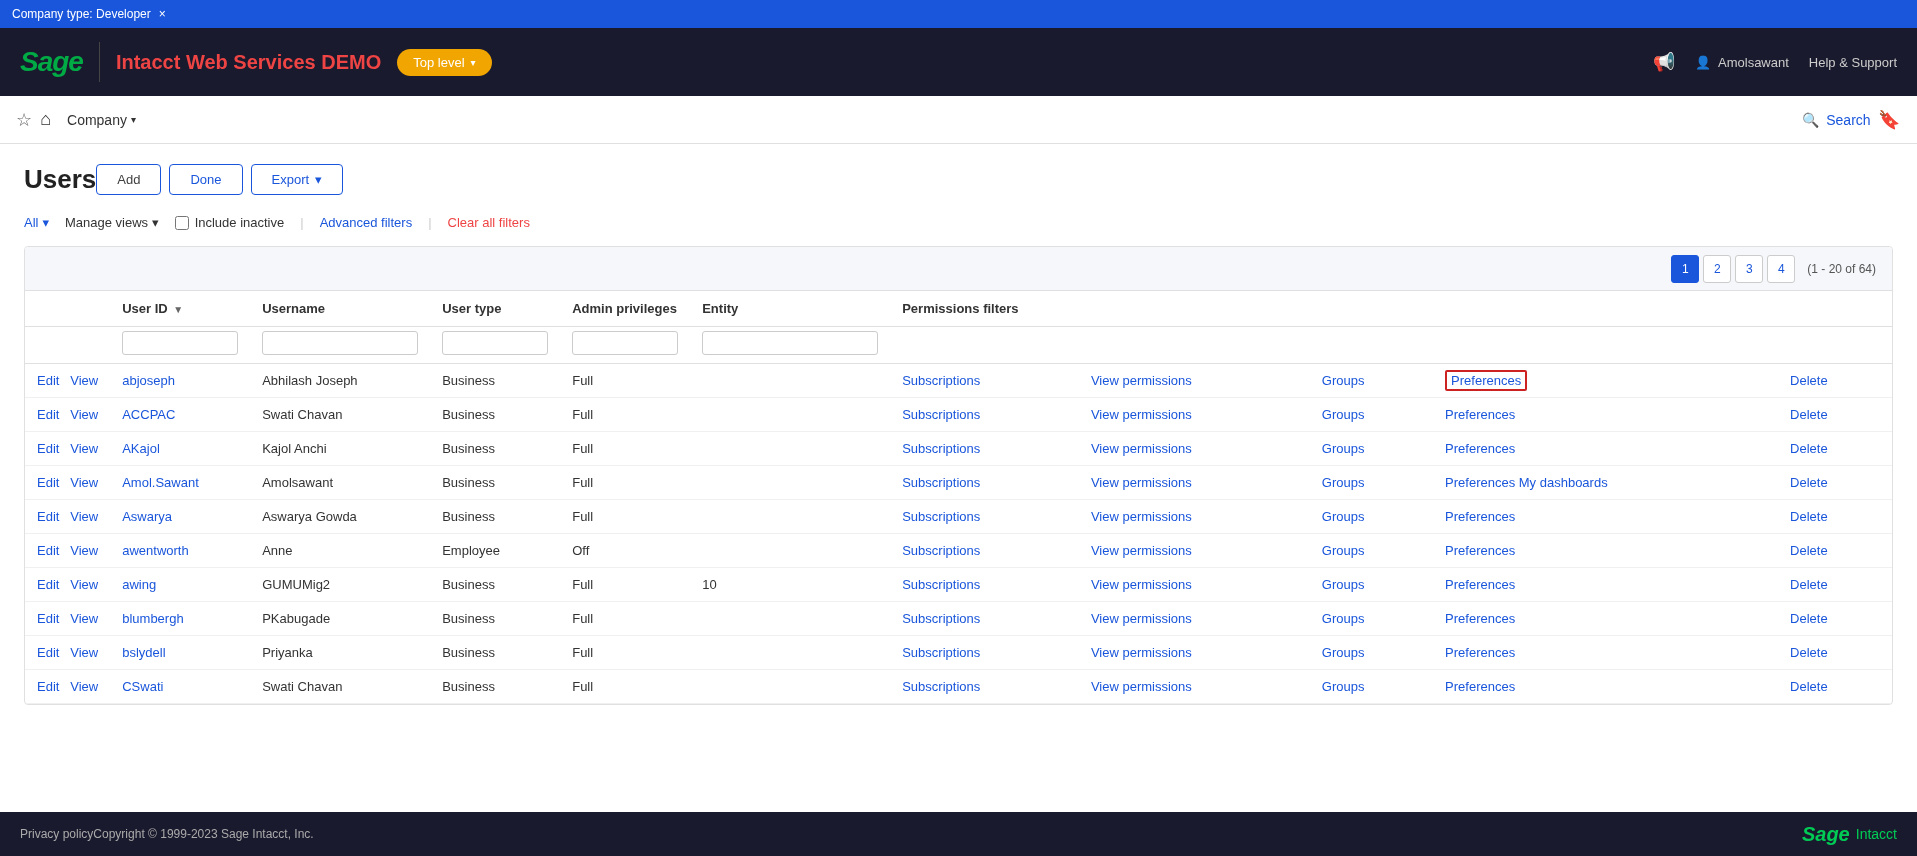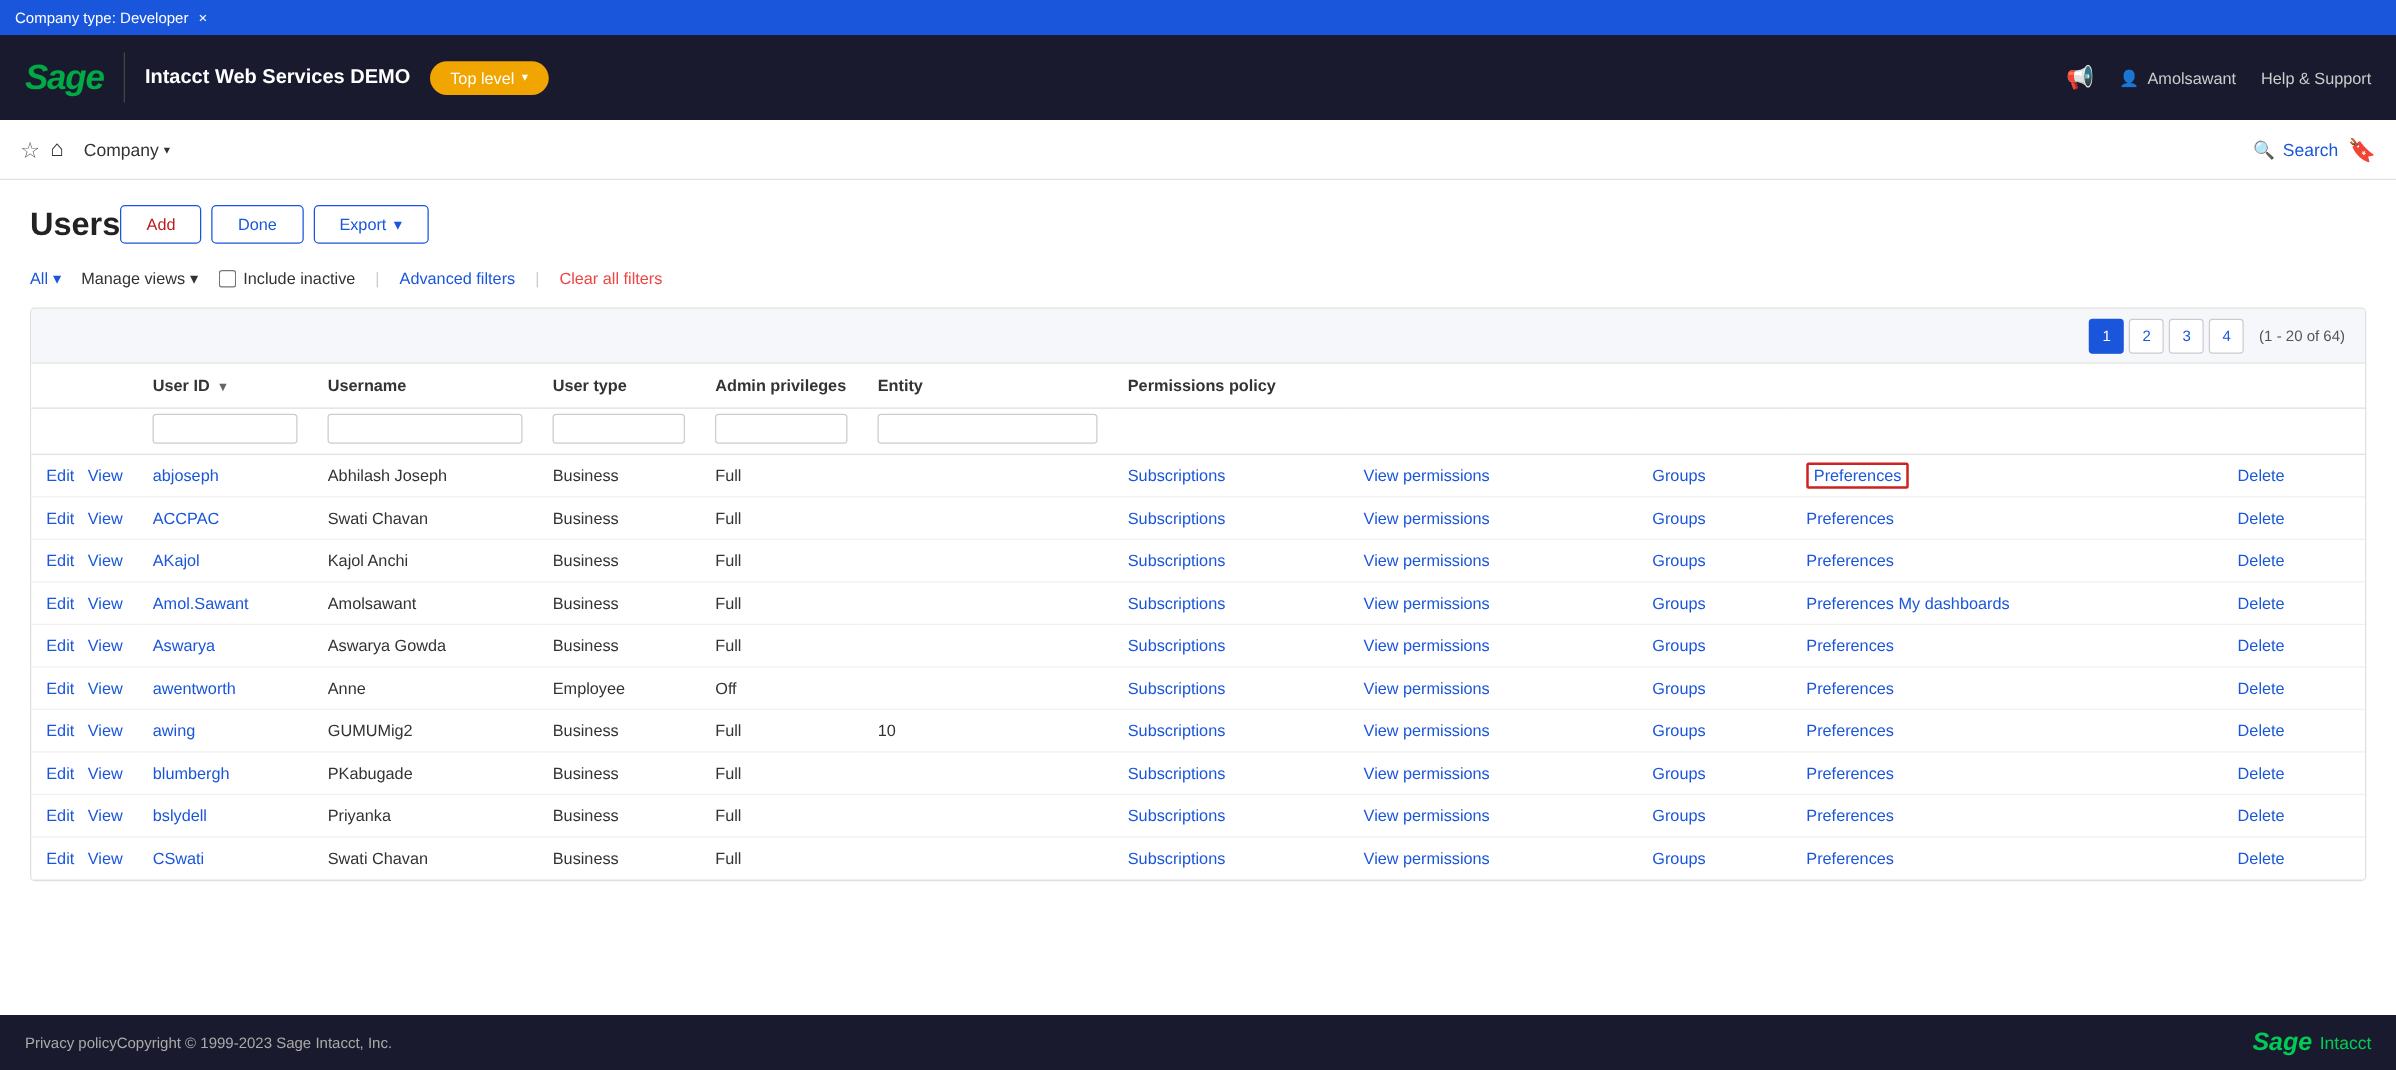--- a/index.html
+++ b/index.html
@@ -38,22 +38,22 @@
       font-weight: bold;
       font-style: italic;
       letter-spacing: -1px;
     }
     .header-divider {
       width: 1px;
       height: 40px;
       background: #444;
     }
     .app-title {
-      color: #ffffff;
-      font-size: 16px;
+      color: #ef4444;
+      font-size: 20px;
       font-weight: 600;
     }
     .top-level-btn {
       background: #f0a500;
       color: #fff;
       border: none;
       border-radius: 20px;
       padding: 6px 16px;
       font-size: 13px;
       cursor: pointer;
@@ -135,21 +135,21 @@
       font-weight: 600;
       color: #222;
     }
     .page-actions {
       display: flex;
       gap: 8px;
       align-items: center;
     }
     .btn-add {
       background: #fff;
-      color: #b91c1c;
+      color: #404040;
       border: 1.5px solid #1a56db;
       border-radius: 4px;
       padding: 7px 20px;
       font-size: 13px;
       cursor: pointer;
     }
     .btn-done {
       background: #fff;
       color: #1a56db;
       border: 1.5px solid #1a56db;
@@ -453,21 +453,21 @@
       <thead>
         <tr>
           <th style="width:80px;"></th>
           <th class="col-userid">
             User ID <span class="sort-icon">▼</span>
           </th>
           <th class="col-username">Username</th>
           <th class="col-usertype">User type</th>
           <th class="col-admin">Admin privileges</th>
           <th class="col-entity">Entity</th>
-          <th colspan="4">Permissions policy</th>
+          <th colspan="4">Permissions filters</th>
           <th></th>
         </tr>
         <tr class="filter-row">
           <td></td>
           <td><input type="text" style=""></td>
           <td><input type="text" style=""></td>
           <td><input type="text" style=""></td>
           <td><input type="text" style=""></td>
           <td><input type="text" style=""></td>
           <td colspan="4"></td>

